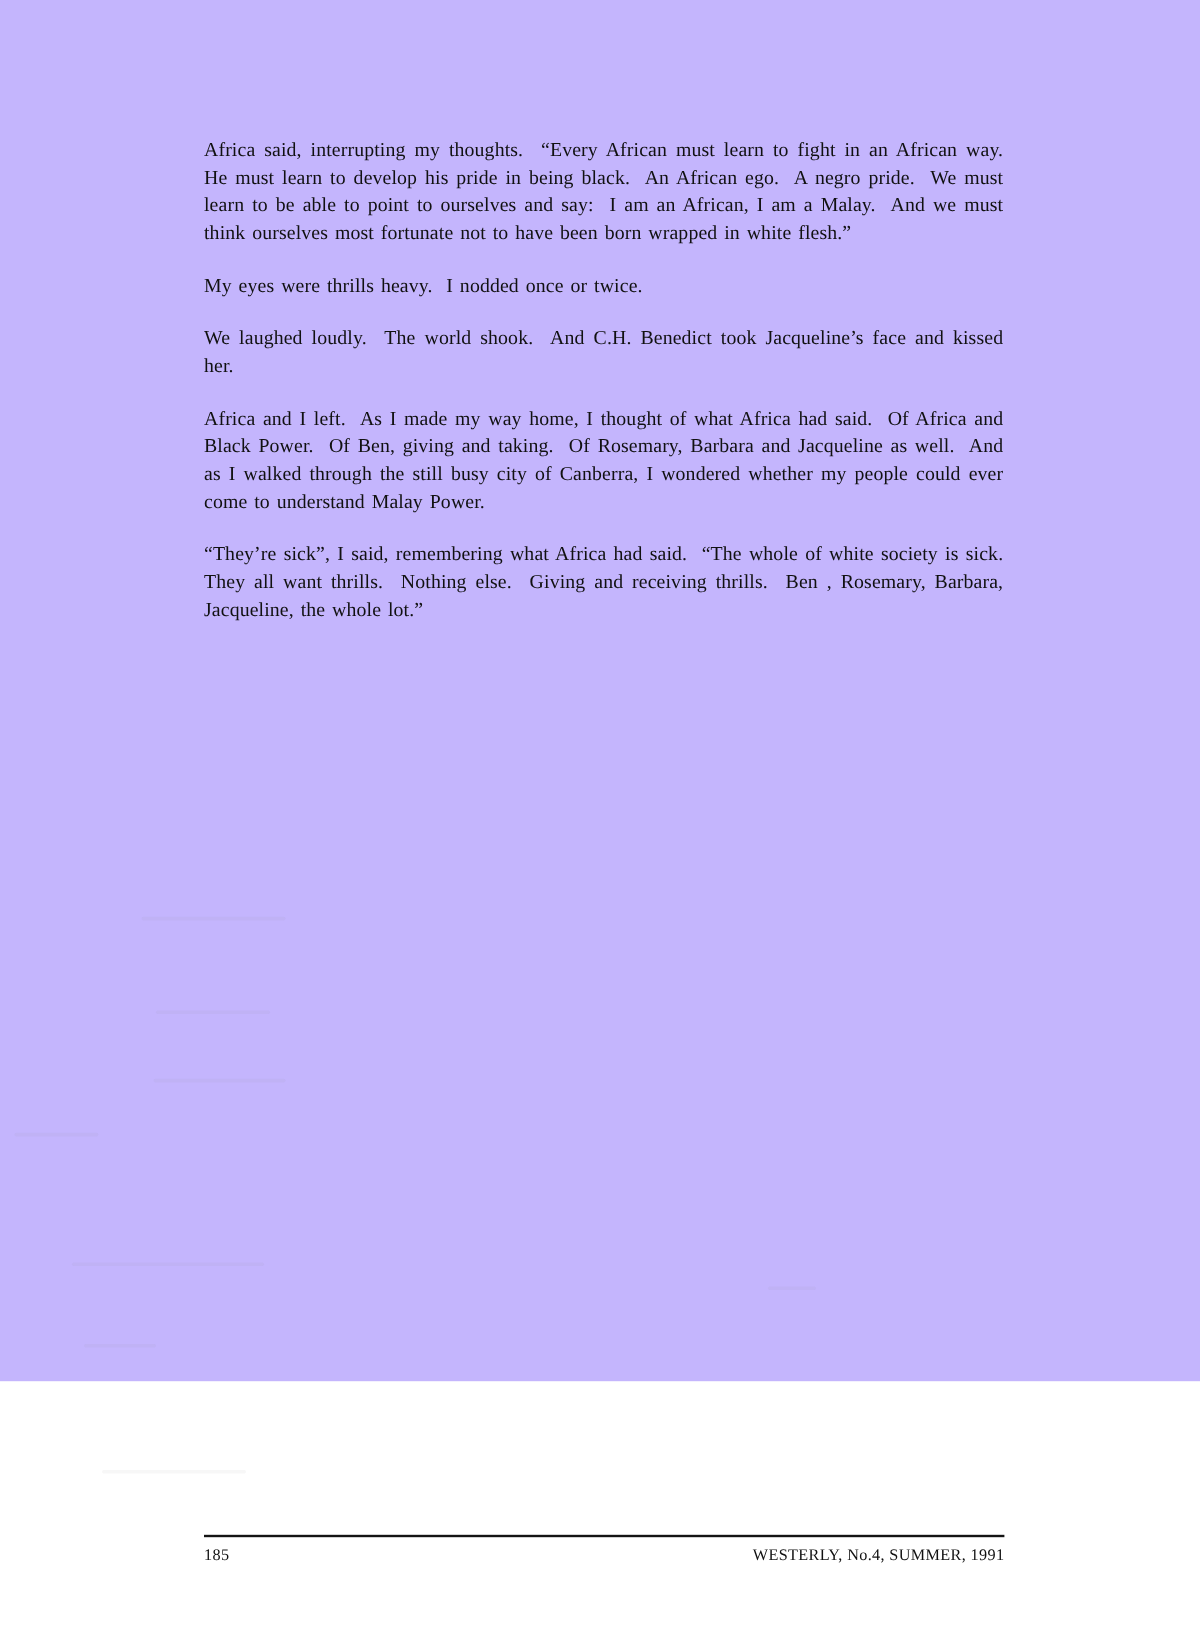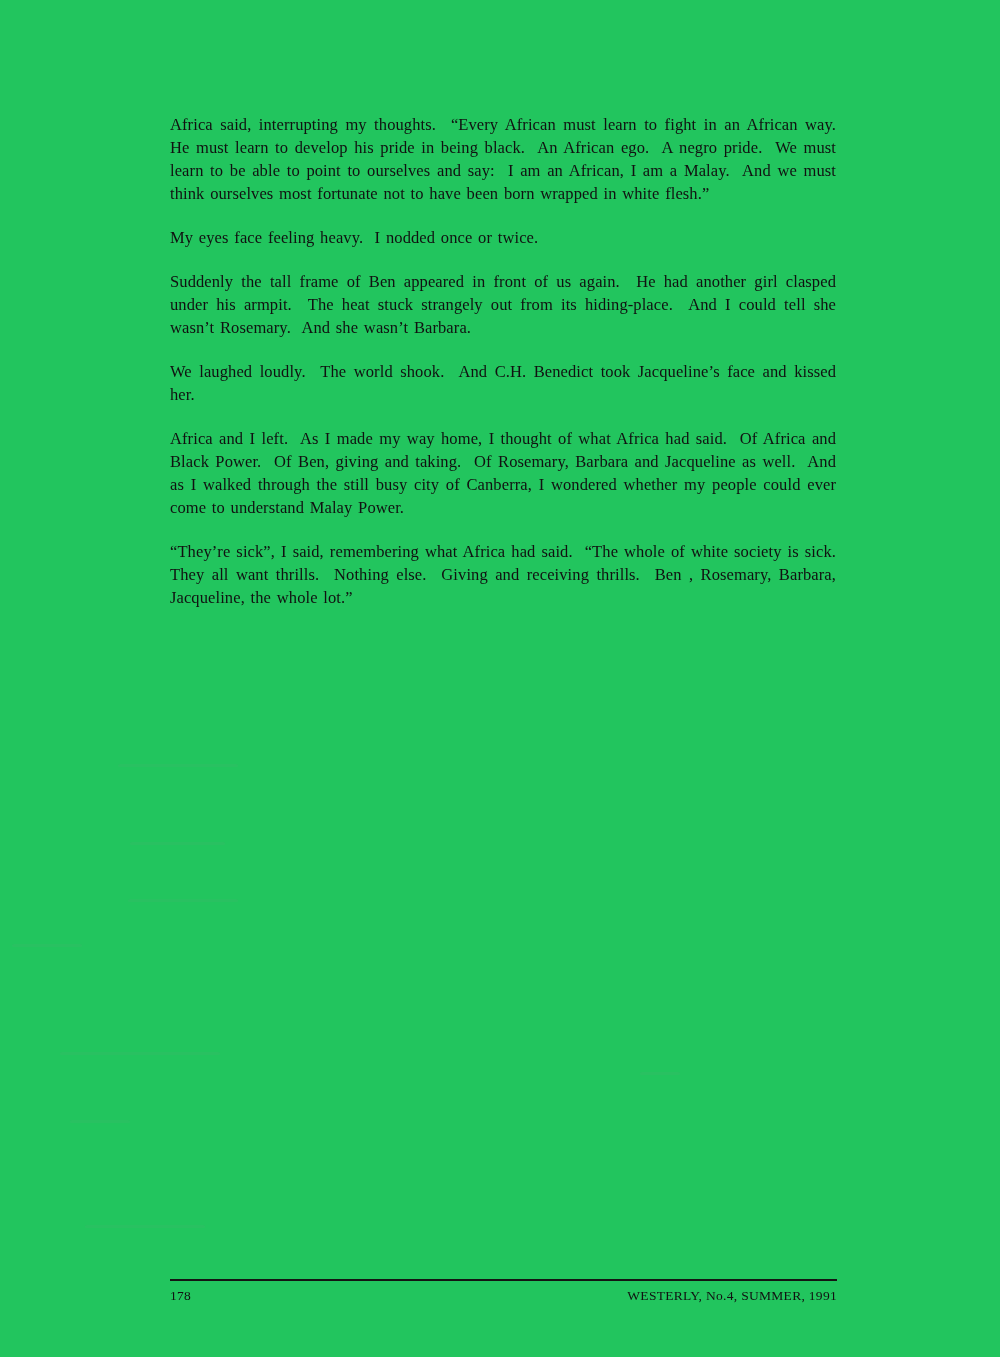--- a/index.html
+++ b/index.html
@@ -13,22 +13,22 @@
     position: relative;
     overflow: hidden;
     font-family: "Liberation Serif", serif;
     color: #111111;
   }
   .page {
     position: absolute;
     top: 0;
     left: 0;
     width: 1000px;
-    height: 1357px;
-    background: #22c55e;
+    height: 1151px;
+    background: #c4b5fd;
   }
   .text-block {
     position: absolute;
     top: 113px;
     left: 170px;
     width: 666px;
   }
   .text-block p {
     margin: 0 0 21px 0;
     font-size: 16.5px;
@@ -75,37 +75,36 @@
   .s7 { top: 1120px; left: 70px; width: 60px; }
   .s8 { top: 1225px; left: 85px; width: 120px; }
 </style>
 </head>
 <body>
 
 <div class="page">
 
   <div class="text-block">
     <p>Africa said, interrupting my thoughts.  “Every African must learn to fight in an African way.  He must learn to develop his pride in being black.  An African ego.  A negro pride.  We must learn to be able to point to ourselves and say:  I am an African, I am a Malay.  And we must think ourselves most fortunate not to have been born wrapped in white flesh.”</p>
-    <p>My eyes face feeling heavy.  I nodded once or twice.</p>
-    <p>Suddenly the tall frame of Ben appeared in front of us again.  He had another girl clasped under his armpit.  The heat stuck strangely out from its hiding-place.  And I could tell she wasn’t Rosemary.  And she wasn’t Barbara.</p>
+    <p>My eyes were thrills heavy.  I nodded once or twice.</p>
     <p>We laughed loudly.  The world shook.  And C.H. Benedict took Jacqueline’s face and kissed her.</p>
     <p>Africa and I left.  As I made my way home, I thought of what Africa had said.  Of Africa and Black Power.  Of Ben, giving and taking.  Of Rosemary, Barbara and Jacqueline as well.  And as I walked through the still busy city of Canberra, I wondered whether my people could ever come to understand Malay Power.</p>
     <p>“They’re sick”, I said, remembering what Africa had said.  “The whole of white society is sick.  They all want thrills.  Nothing else.  Giving and receiving thrills.  Ben , Rosemary, Barbara, Jacqueline, the whole lot.”</p>
   </div>
 
   <div class="smudge s1"></div>
   <div class="smudge s2"></div>
   <div class="smudge s3"></div>
   <div class="smudge s4"></div>
   <div class="smudge s5"></div>
   <div class="smudge s6"></div>
   <div class="smudge s7"></div>
   <div class="smudge s8"></div>
 
   <div class="footer">
     <hr class="footer-rule">
     <div class="footer-row">
-      <span>178</span>
+      <span>185</span>
       <span>WESTERLY, No.4, SUMMER, 1991</span>
     </div>
   </div>
 
 </div>
 
 </body></html>

